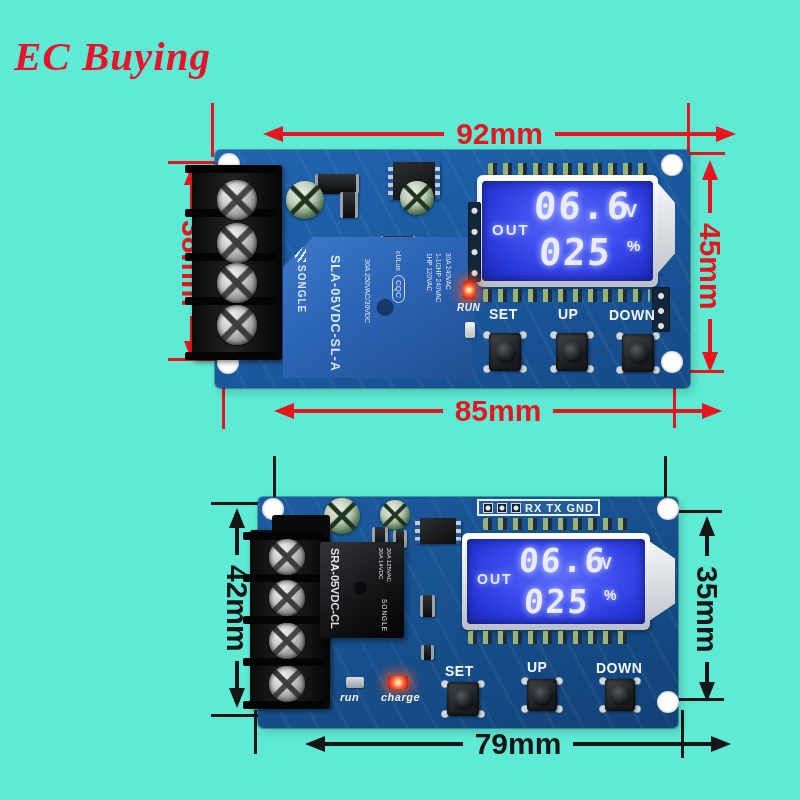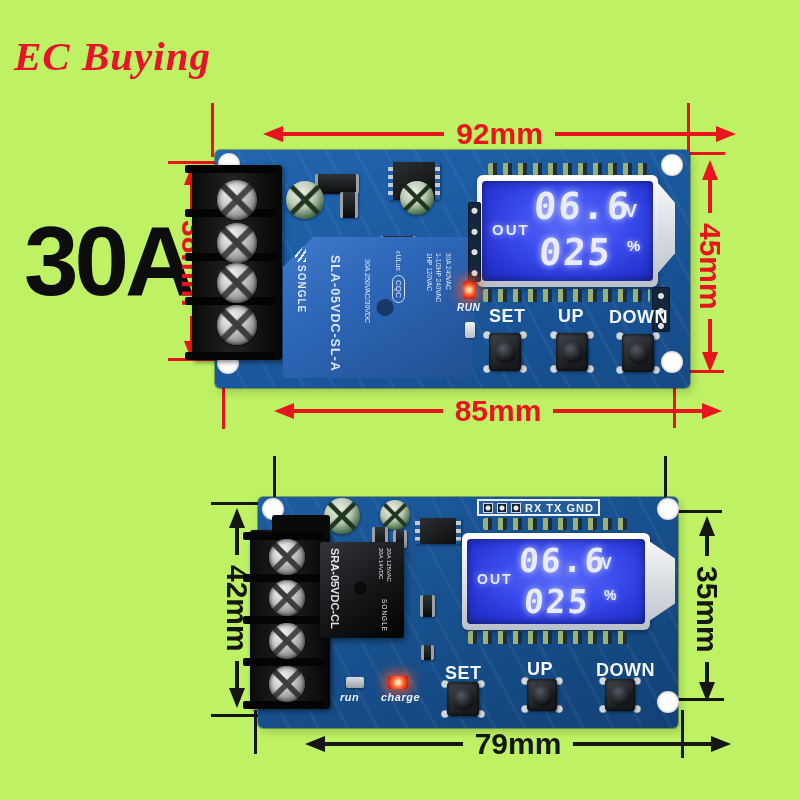--- a/index.html
+++ b/index.html
@@ -1,17 +1,17 @@
 <!DOCTYPE html>
 <html><head>
 <meta charset="utf-8">
 <style>
   * { margin:0; padding:0; box-sizing:border-box; }
   html,body { background:#fff; }
-  #canvas { position:relative; width:800px; height:800px; background:#bef264; overflow:hidden;
+  #canvas { position:relative; width:800px; height:800px; background:#5eead4; overflow:hidden;
             font-family:"Liberation Sans", sans-serif; }
 
   
   .logo { position:absolute; left:14px; top:32px; font-family:"Liberation Serif", serif;
           font-style:italic; font-weight:bold; font-size:41px; color:#e8132b; letter-spacing:1px; }
   .amp  { position:absolute; font-weight:bold; font-size:98px; color:#0d0d0d; letter-spacing:-4px; }
 
   
   .red { color:#e8141e; }
   .blk { color:#161616; }
@@ -129,30 +129,29 @@
   .btn { position:absolute;
      background:
        radial-gradient(circle at 5px 7px, #d3d8dc 3px, rgba(0,0,0,0) 4.5px),
        radial-gradient(circle at calc(100% - 5px) 7px, #d3d8dc 3px, rgba(0,0,0,0) 4.5px),
        radial-gradient(circle at 5px calc(100% - 7px), #d3d8dc 3px, rgba(0,0,0,0) 4.5px),
        radial-gradient(circle at calc(100% - 5px) calc(100% - 7px), #d3d8dc 3px, rgba(0,0,0,0) 4.5px); }
   .btn .body { position:absolute; left:7px; right:7px; top:5px; bottom:5px; border-radius:4px;
      background:linear-gradient(145deg,#43484e,#191b1e 70%); box-shadow:inset 0 0 4px #000, 1px 1px 3px rgba(0,0,0,.5); }
   .btn .cap { position:absolute; left:50%; top:50%; width:21px; height:21px; margin:-10.5px 0 0 -10.5px;
      border-radius:50%; background:radial-gradient(circle at 38% 30%, #53595f, #0f1113 72%); }
-  .btn-label { position:absolute; color:#f3f6f9; font-weight:bold; font-size:18px; letter-spacing:.5px; }
+  .btn-label { position:absolute; color:#f3f6f9; font-weight:bold; font-size:14px; letter-spacing:.5px; }
 </style>
 </head>
 <body>
 
 <div id="canvas">
 
   <div class="logo">EC Buying</div>
 
-  <div class="amp" style="left:24px; top:205px;">30A</div>
 
   <div class="dim-h red" style="left:215px; top:117px; width:473px;">
     <span class="ah-l"></span>
     <span class="ln"></span>
     <span class="lbl">92mm</span>
     <span class="ln"></span>
     <span class="ah-r"></span>
   </div>
   <div class="dim-h red" style="left:226px; top:394px; width:448px;">
     <span class="ah-l"></span>

